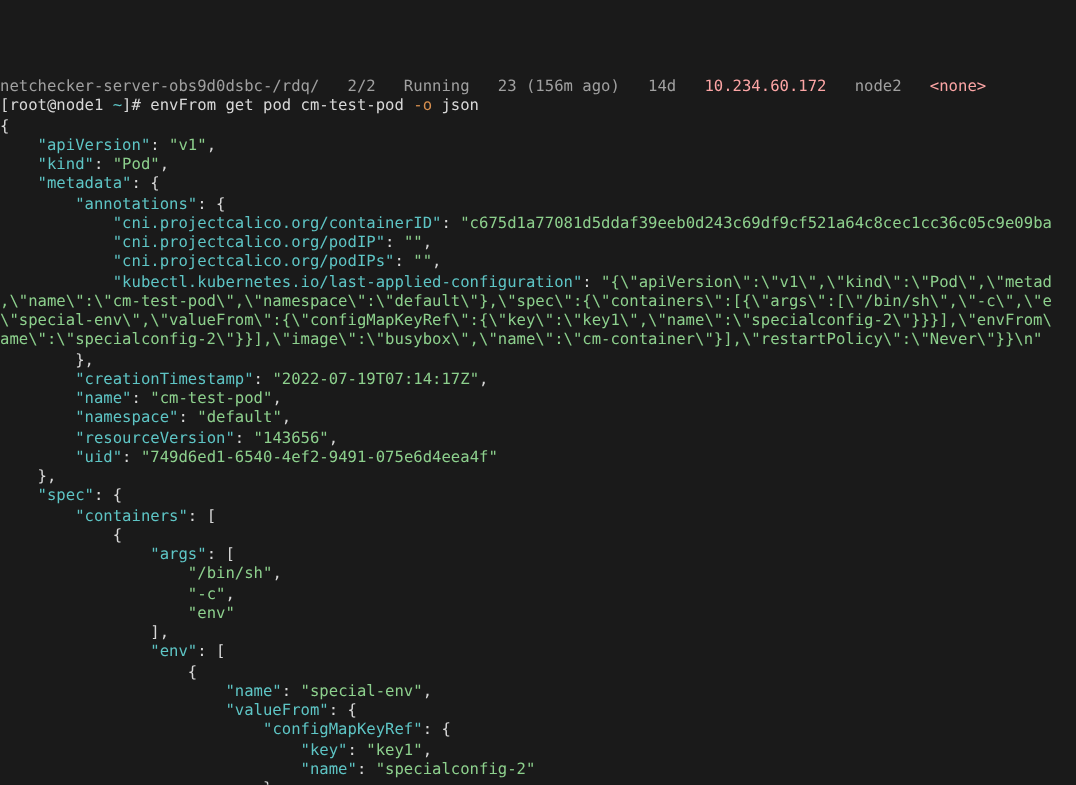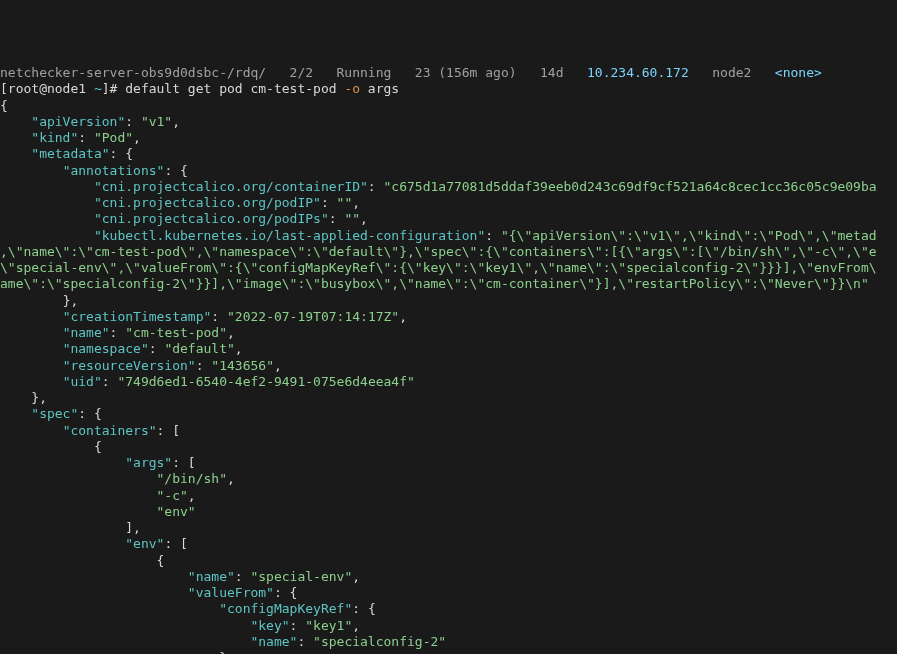--- a/index.html
+++ b/index.html
@@ -12,30 +12,30 @@
       white-space: pre;
       overflow: hidden;
       width: 897px;
       height: 654px;
     }
     .term { padding: 0; }
     .green { color: #8dd08d; }
     .cyan { color: #5ec5c5; }
     .orange { color: #d89050; }
     .white { color: #d8d8d8; }
-    .magenta { color: #7dd3fc; }
+    .magenta { color: #fca5a5; }
     .grey { color: #a0a0a0; }
   </style>
 </head>
 <body>
 
 
 
 <div class="term"><span class="grey"><span>netchecker-server-obs9d0dsbc-/rdq/   2/2   Running   23 (156m ago)   14d   </span><span class="magenta">10.234.60.172</span><span>   node2   </span><span class="magenta">&lt;none&gt;</span></span>
-<span><span class="white">[root@node1 </span><span class="cyan">~</span><span class="white">]# </span></span><span><span class="white">default get pod cm-test-pod </span><span class="orange">-o</span><span class="white"> args</span></span>
+<span><span class="white">[root@node1 </span><span class="cyan">~</span><span class="white">]# </span></span><span><span class="white">envFrom get pod cm-test-pod </span><span class="orange">-o</span><span class="white"> json</span></span>
 <span id="json-out"><span><span class="white">{</span></span>
 <span>    <span class="cyan">"apiVersion"</span><span class="white">: </span><span class="green">"v1"</span><span class="white">,</span></span>
 <span>    <span class="cyan">"kind"</span><span class="white">: </span><span class="green">"Pod"</span><span class="white">,</span></span>
 <span>    <span class="cyan">"metadata"</span><span class="white">: </span><span class="white">{</span></span>
 <span>        <span class="cyan">"annotations"</span><span class="white">: </span><span class="white">{</span></span>
 <span>            <span class="cyan">"cni.projectcalico.org/containerID"</span><span class="white">: </span><span class="green">"c675d1a77081d5ddaf39eeb0d243c69df9cf521a64c8cec1cc36c05c9e09ba</span><span class="white"></span></span>
 <span>            <span class="cyan">"cni.projectcalico.org/podIP"</span><span class="white">: </span><span class="green">""</span><span class="white">,</span></span>
 <span>            <span class="cyan">"cni.projectcalico.org/podIPs"</span><span class="white">: </span><span class="green">""</span><span class="white">,</span></span>
 <span>            <span class="cyan">"kubectl.kubernetes.io/last-applied-configuration"</span><span class="white">: </span><span class="green">"{\"apiVersion\":\"v1\",\"kind\":\"Pod\",\"metad</span><span class="white"></span></span>
 <span><span class="green">,\"name\":\"cm-test-pod\",\"namespace\":\"default\"},\"spec\":{\"containers\":[{\"args\":[\"/bin/sh\",\"-c\",\"e</span></span>

